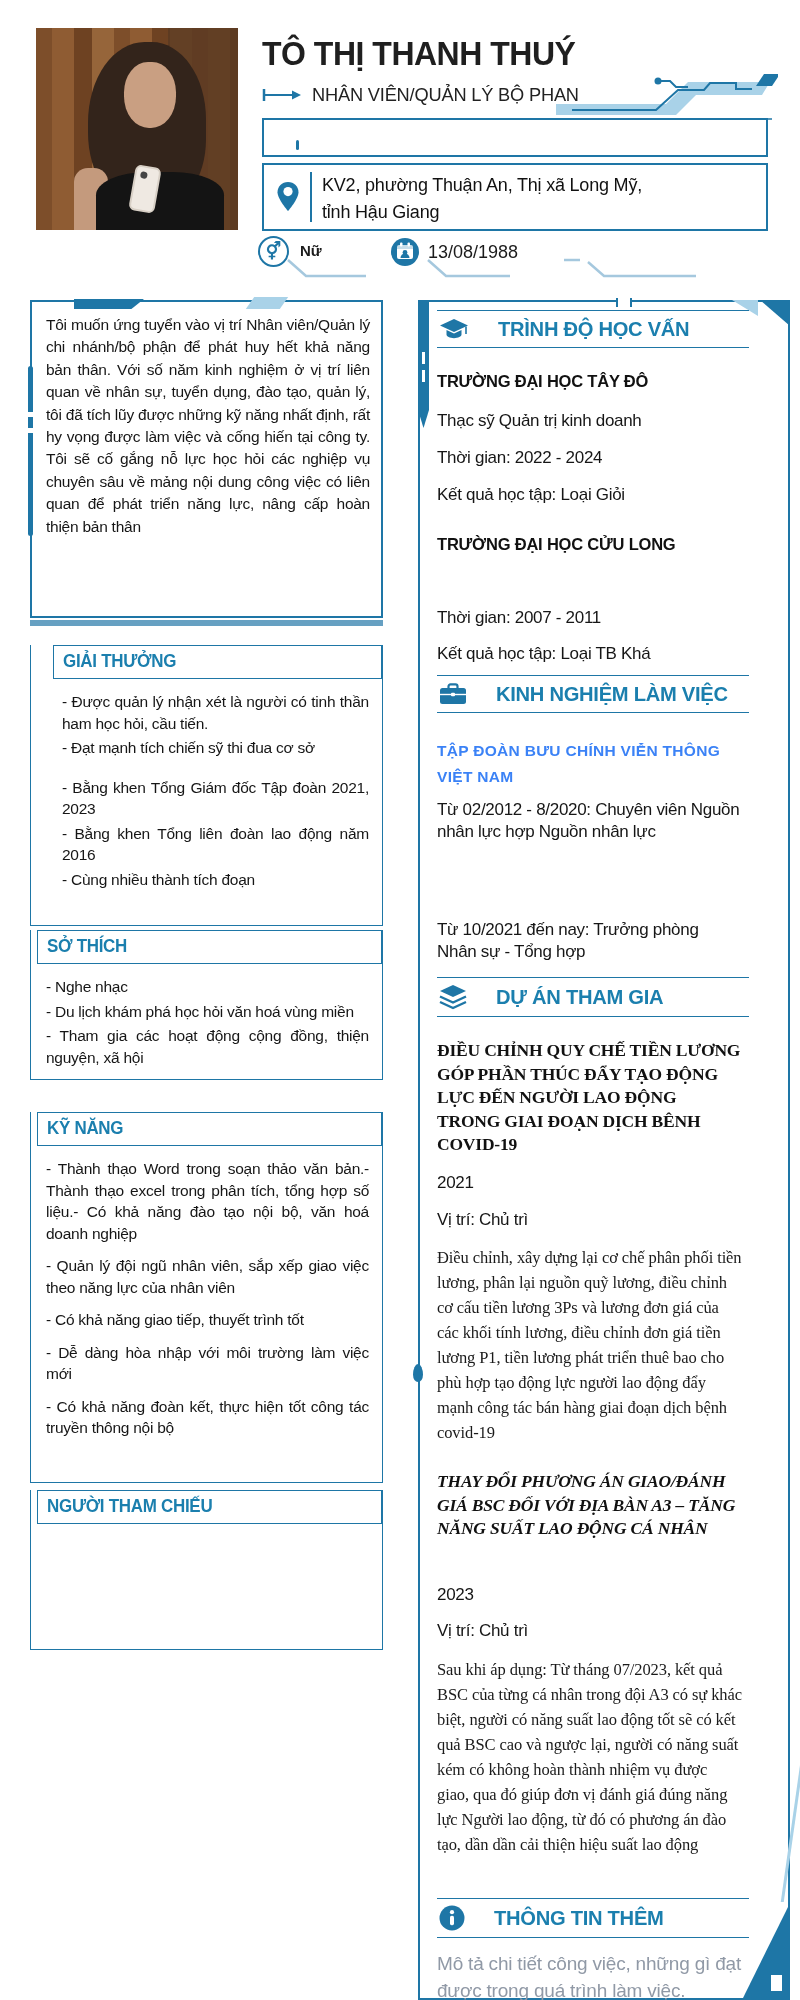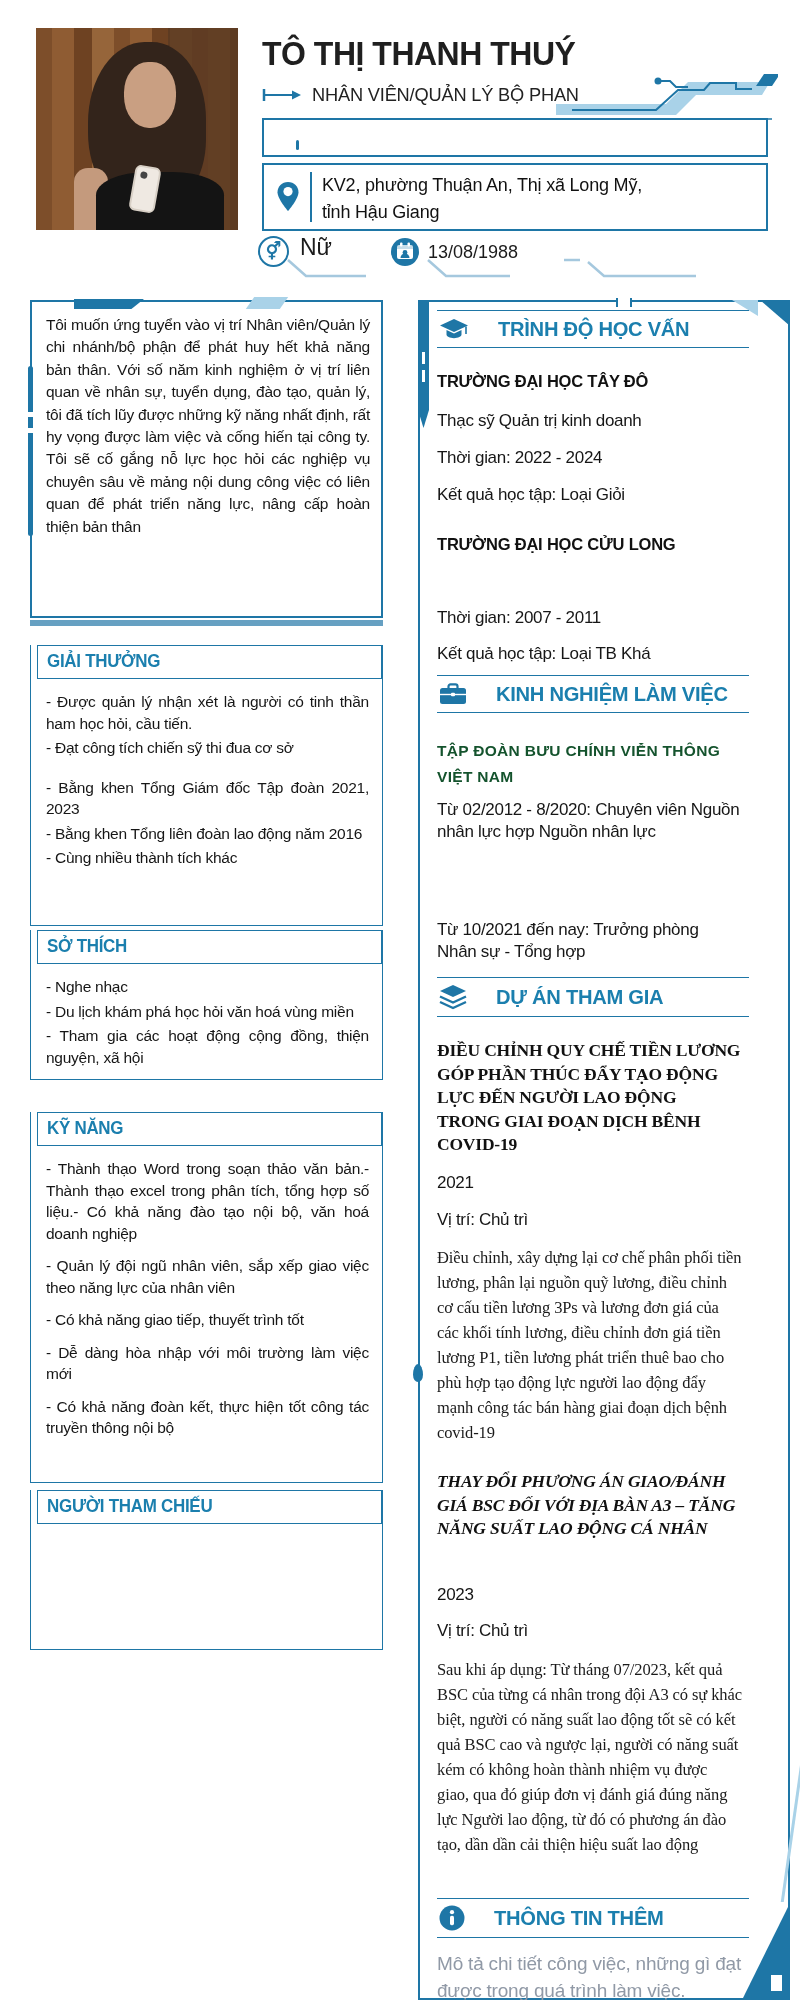--- a/index.html
+++ b/index.html
@@ -31,21 +31,21 @@
   .hbox { left:262px; width:506px; border:2px solid #1e76a6; background:#fff; }
   .contact-box { top:118px; height:39px; }
   .contact-box .mark { position:absolute; left:32px; top:20px; width:3px; height:10px; background:#1e76a6; border-radius:2px; }
   .address-box { top:163px; height:68px; }
   .address-box .vline { position:absolute; left:46px; top:7px; bottom:7px; width:1.5px; background:#1e76a6; }
   .address-text { position:absolute; left:58px; top:7px; right:8px; font-size:18px; line-height:27px; color:#111; letter-spacing:-0.2px; }
   .pin { position:absolute; left:12px; top:16px; }
 
   .gender-icon { left:258px; top:236px; width:31px; height:31px; border:2.5px solid #1e76a6; border-radius:50%;
     display:flex; align-items:center; justify-content:center; color:#1e76a6; font-size:17px; font-weight:bold; }
-  .gender-label { left:300px; top:234px; font-size:23px; }
+  .gender-label { left:300px; top:242px; font-size:15px;font-weight:bold; }
   .cal { left:390px; top:237px; }
   .dob-label { left:428px; top:242px; font-size:18px; }
   .connectors { left:258px; top:256px; }
 
   
   .objective { left:30px; top:300px; width:353px; height:318px; border:2px solid #1e76a6; padding:12px 11px 0 14px; }
   .objective p { font-size:15.5px; line-height:22.4px; text-align:justify; letter-spacing:-0.25px; color:#161616; }
   .obj-tab { position:absolute; left:42px; top:-3px; width:70px; height:10px; background:#1e76a6;
     clip-path:polygon(0 0,100% 0,82% 100%,0 100%); }
   .obj-slash { position:absolute; left:218px; top:-5px; width:34px; height:12px; background:#a9d2e8;
@@ -54,21 +54,21 @@
   .obj-gap1,.obj-gap2 { position:absolute; left:-5px; width:7px; height:5px; background:#fff; }
   .obj-gap1 { top:110px; } .obj-gap2 { top:126px; }
   .divider-bar { left:30px; top:620px; width:353px; height:6px; background:#66a0c2; }
 
   .lsec { left:30px; width:353px; border:1.5px solid #1e76a6; border-top:none; background:#fff; }
   .lsec-header { border:1.5px solid #1e76a6; margin-left:6px; padding:5px 9px 6px 9px; background:#fff; }
   .lsec-header span { font-size:17.5px; font-weight:bold; color:#1b7fae; letter-spacing:-0.3px;
     transform:scaleX(.97); transform-origin:left center; display:inline-block; white-space:nowrap; }
   .lsec .items { padding:12px 13px 0 15px; font-size:15.5px; line-height:21.5px; text-align:justify; letter-spacing:-0.25px; color:#161616; }
   .lsec .items p { margin-bottom:3px; }
-  .sec-awards { top:645px; height:281px; }
+  .sec-awards { top:645px; height:281px;padding-left:16px; }
   .sec-awards .items p:nth-child(2) { margin-bottom:18px; }
   .sec-hobbies { top:930px; height:150px; }
   .sec-skills { top:1112px; height:371px; }
   .sec-skills .items p { margin-bottom:11px; }
   .sec-refs { top:1490px; height:160px; }
 
   
   .frame { left:418px; top:300px; width:372px; height:1700px; border:2px solid #1e76a6; background:#fff; }
   .corner-tr { position:absolute; right:-2px; top:-2px; width:30px; height:26px; background:#1e76a6;
     clip-path:polygon(0 0,100% 0,100% 100%); }
@@ -88,21 +88,21 @@
   .edge-light { position:absolute; right:-7px; top:1440px; width:3px; height:160px; background:#a9d2e8;
     transform:skewX(-8deg); }
 
   .rsec-h { position:absolute; left:17px; width:312px; border-top:1.5px solid #1e76a6; border-bottom:1.5px solid #1e76a6;
     display:flex; align-items:center; gap:29px; padding:6px 2px; }
   .rsec-h span { font-size:21px; font-weight:bold; color:#1b7fae; letter-spacing:-0.3px;
     transform:scaleX(.96); transform-origin:left center; display:inline-block; white-space:nowrap; }
   .rline { position:absolute; left:17px; width:305px; letter-spacing:-0.3px; }
   .sans16 { font-size:17px; line-height:22px; color:#161616; }
   .schoolname { font-size:16.5px; font-weight:bold; color:#111; letter-spacing:-0.2px; }
-  .company { font-size:15.5px; font-weight:bold; color:#14532d; line-height:26px; letter-spacing:.3px; }
+  .company { font-size:15.5px; font-weight:bold; color:#3b82f6; line-height:26px; letter-spacing:.3px; }
   .serif-title { font-family:"Liberation Serif", serif; font-size:17.5px; font-weight:bold; line-height:23.5px; color:#111; letter-spacing:-0.2px; }
   .serif-title.italic { font-style:italic; }
   .serif-desc { font-family:"Liberation Serif", serif; font-size:16.5px; line-height:25px; color:#1a1a1a; letter-spacing:-0.1px; }
   .placeholder { font-size:19px; line-height:27px; color:#9099a6; letter-spacing:-0.2px; }
 </style>
 </head>
 <body>
 
 <div class="abs photo">
   <div class="panel"></div>
@@ -182,24 +182,24 @@
   <p>Tôi muốn ứng tuyển vào vị trí Nhân viên/Quản lý chi nhánh/bộ phận để phát huy hết khả năng bản thân. Với số năm kinh nghiệm ở vị trí liên quan về nhân sự, tuyển dụng, đào tạo, quản lý, tôi đã tích lũy được những kỹ năng nhất định, rất hy vọng được làm việc và cống hiến tại công ty. Tôi sẽ cố gắng nỗ lực học hỏi các nghiệp vụ chuyên sâu về mảng nội dung công việc có liên quan để phát triển năng lực, nâng cấp hoàn thiện bản thân</p>
 </div>
 <div class="abs divider-bar"></div>
 
 <div class="abs lsec sec-awards">
   <div class="lsec-header">
     <span>GIẢI THƯỞNG</span>
   </div>
   <div class="items">
     <p>- Được quản lý nhận xét là người có tinh thần ham học hỏi, cầu tiến.</p>
-    <p>- Đạt công tích chiến sỹ thi đua cơ sở</p>
+    <p>- Đạt mạnh tích chiến sỹ thi đua cơ sở</p>
     <p>- Bằng khen Tổng Giám đốc Tập đoàn 2021, 2023</p>
     <p>- Bằng khen Tổng liên đoàn lao động năm 2016</p>
-    <p>- Cùng nhiều thành tích khác</p>
+    <p>- Cùng nhiều thành tích đoạn</p>
   </div>
 </div>
 
 <div class="abs lsec sec-hobbies">
   <div class="lsec-header">
     <span>SỞ THÍCH</span>
   </div>
   <div class="items">
     <p>- Nghe nhạc</p>
     <p>- Du lịch khám phá học hỏi văn hoá vùng miền</p>

